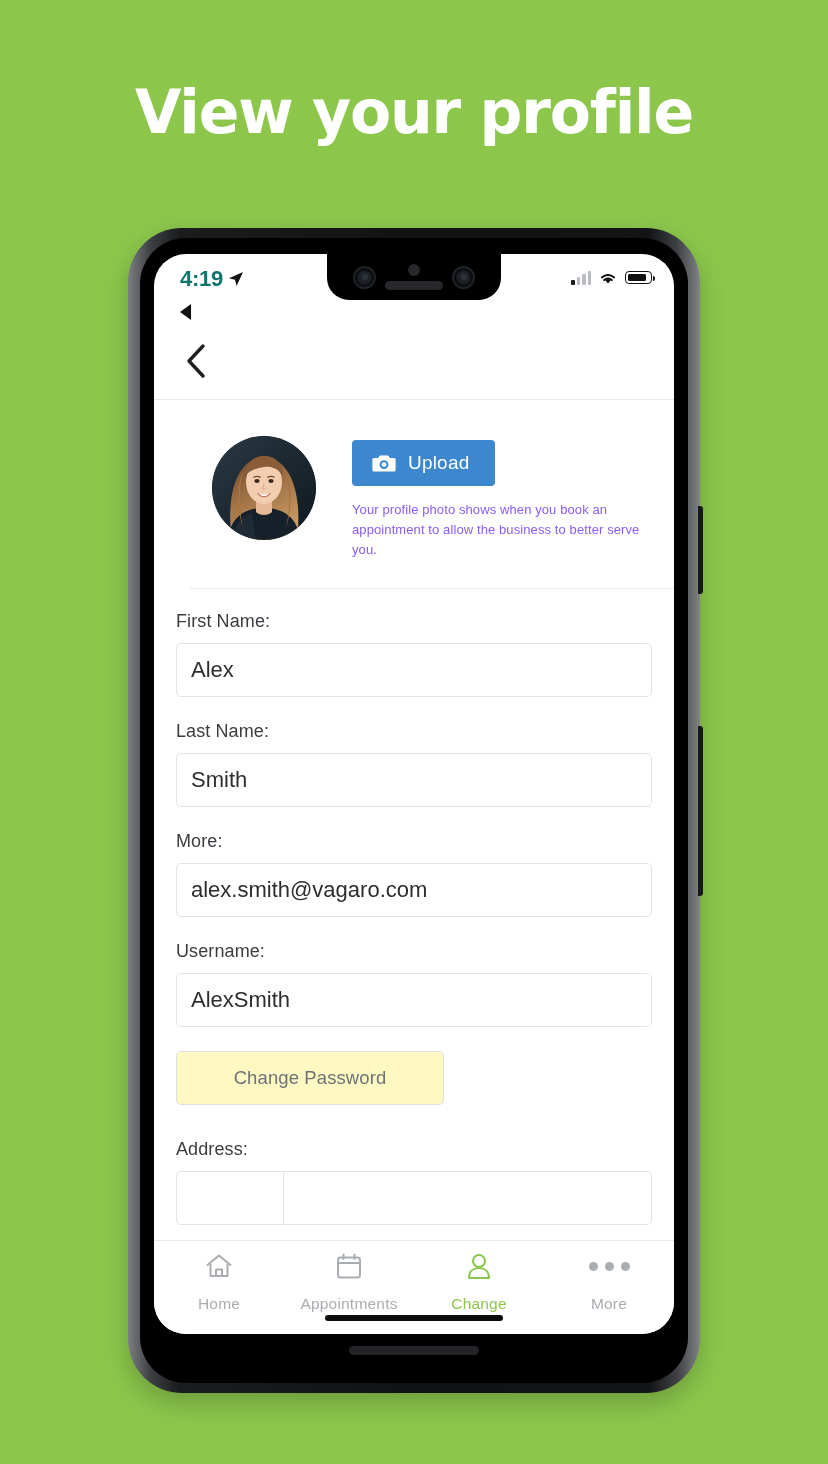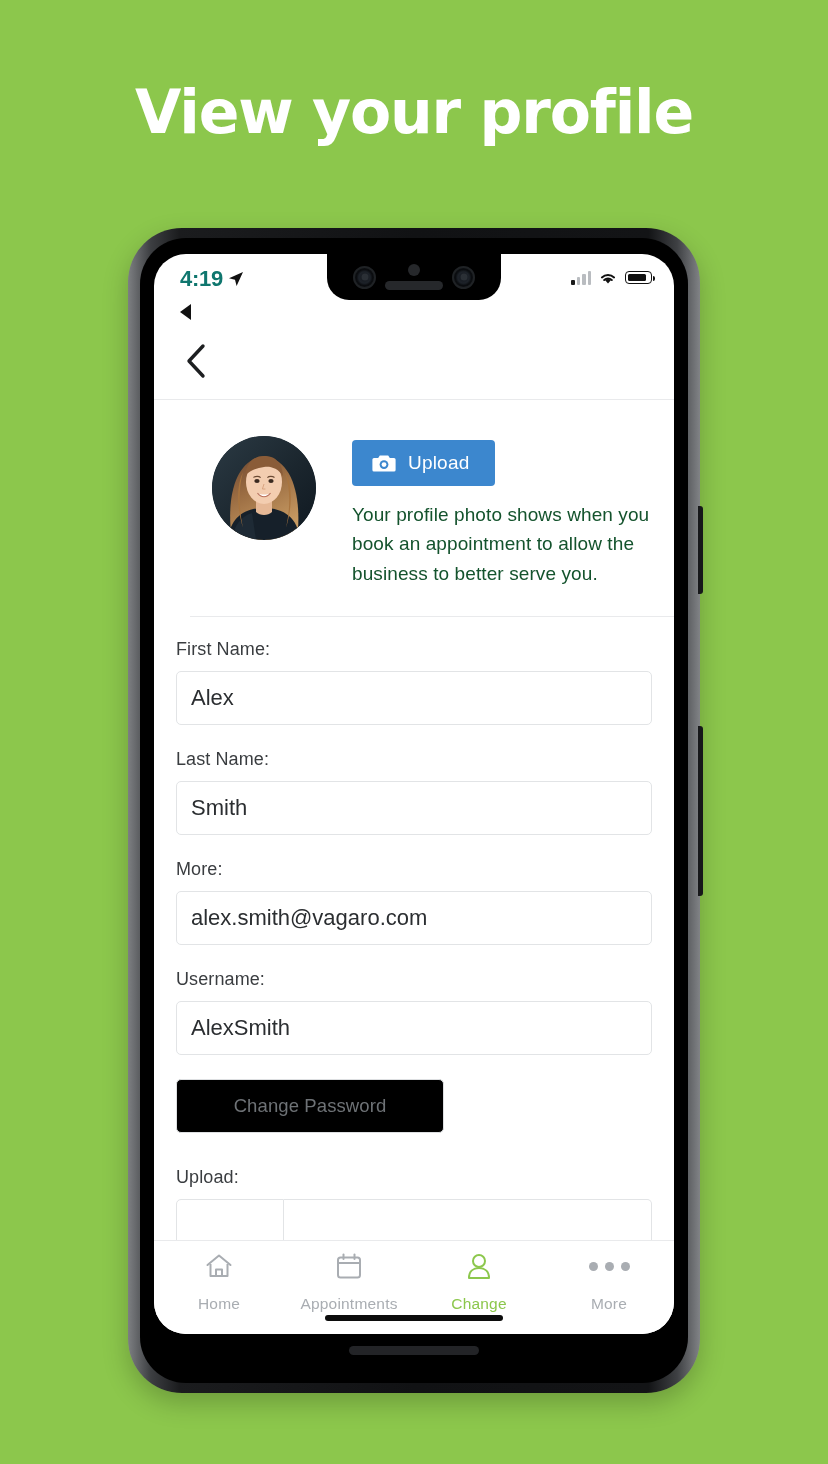--- a/index.html
+++ b/index.html
@@ -221,22 +221,22 @@
     border-radius:4px;
     padding: 12px 26px 12px 20px;
     font-size:19px;
     font-family:"Liberation Sans", sans-serif;
     cursor:pointer;
     letter-spacing:0.2px;
   }
   .cam-icon { width:24px;height:20px;display:block; }
   .photo-help {
     margin-top:14px;
-    color:#14532d;
-    font-size:19px;
+    color:#8b5cf6;
+    font-size:13px;
     line-height:1.55;
     letter-spacing:0.1px;
   }
 
   
   .form-area { padding: 22px 22px 0 22px; }
   .field-label {
     font-size:18px;
     color:#3a3d40;
     margin-bottom:11px;
@@ -253,21 +253,21 @@
     padding: 0 14px;
     font-family:"Liberation Sans", sans-serif;
     margin-bottom:24px;
     outline:none;
   }
   .btn-change-pass {
     width: 268px;
     height:54px;
     border:1px solid #dddfe1;
     border-radius:5px;
-    background:#000000;
+    background:#fef9c3;
     color:#6e7276;
     font-size:18.5px;
     font-family:"Liberation Sans", sans-serif;
     cursor:pointer;
     margin-bottom:34px;
     letter-spacing:0.1px;
   }
   .addr-row { display:flex; gap:0; }
   .addr-small {
     width: 108px; height:54px;
@@ -458,21 +458,21 @@
         </div>
 
         <div>
           <div class="field-label">Username:</div>
           <input class="field-input" value="AlexSmith" style="">
         </div>
 
         <button class="btn-change-pass">Change Password</button>
 
         <div>
-          <div class="field-label">Upload:</div>
+          <div class="field-label">Address:</div>
           <div class="addr-row">
             <input class="addr-small" value="" style="">
             <input class="addr-main" value="" style="">
           </div>
         </div>
 
       </div>
     </div>
 
     <div class="tab-bar">

